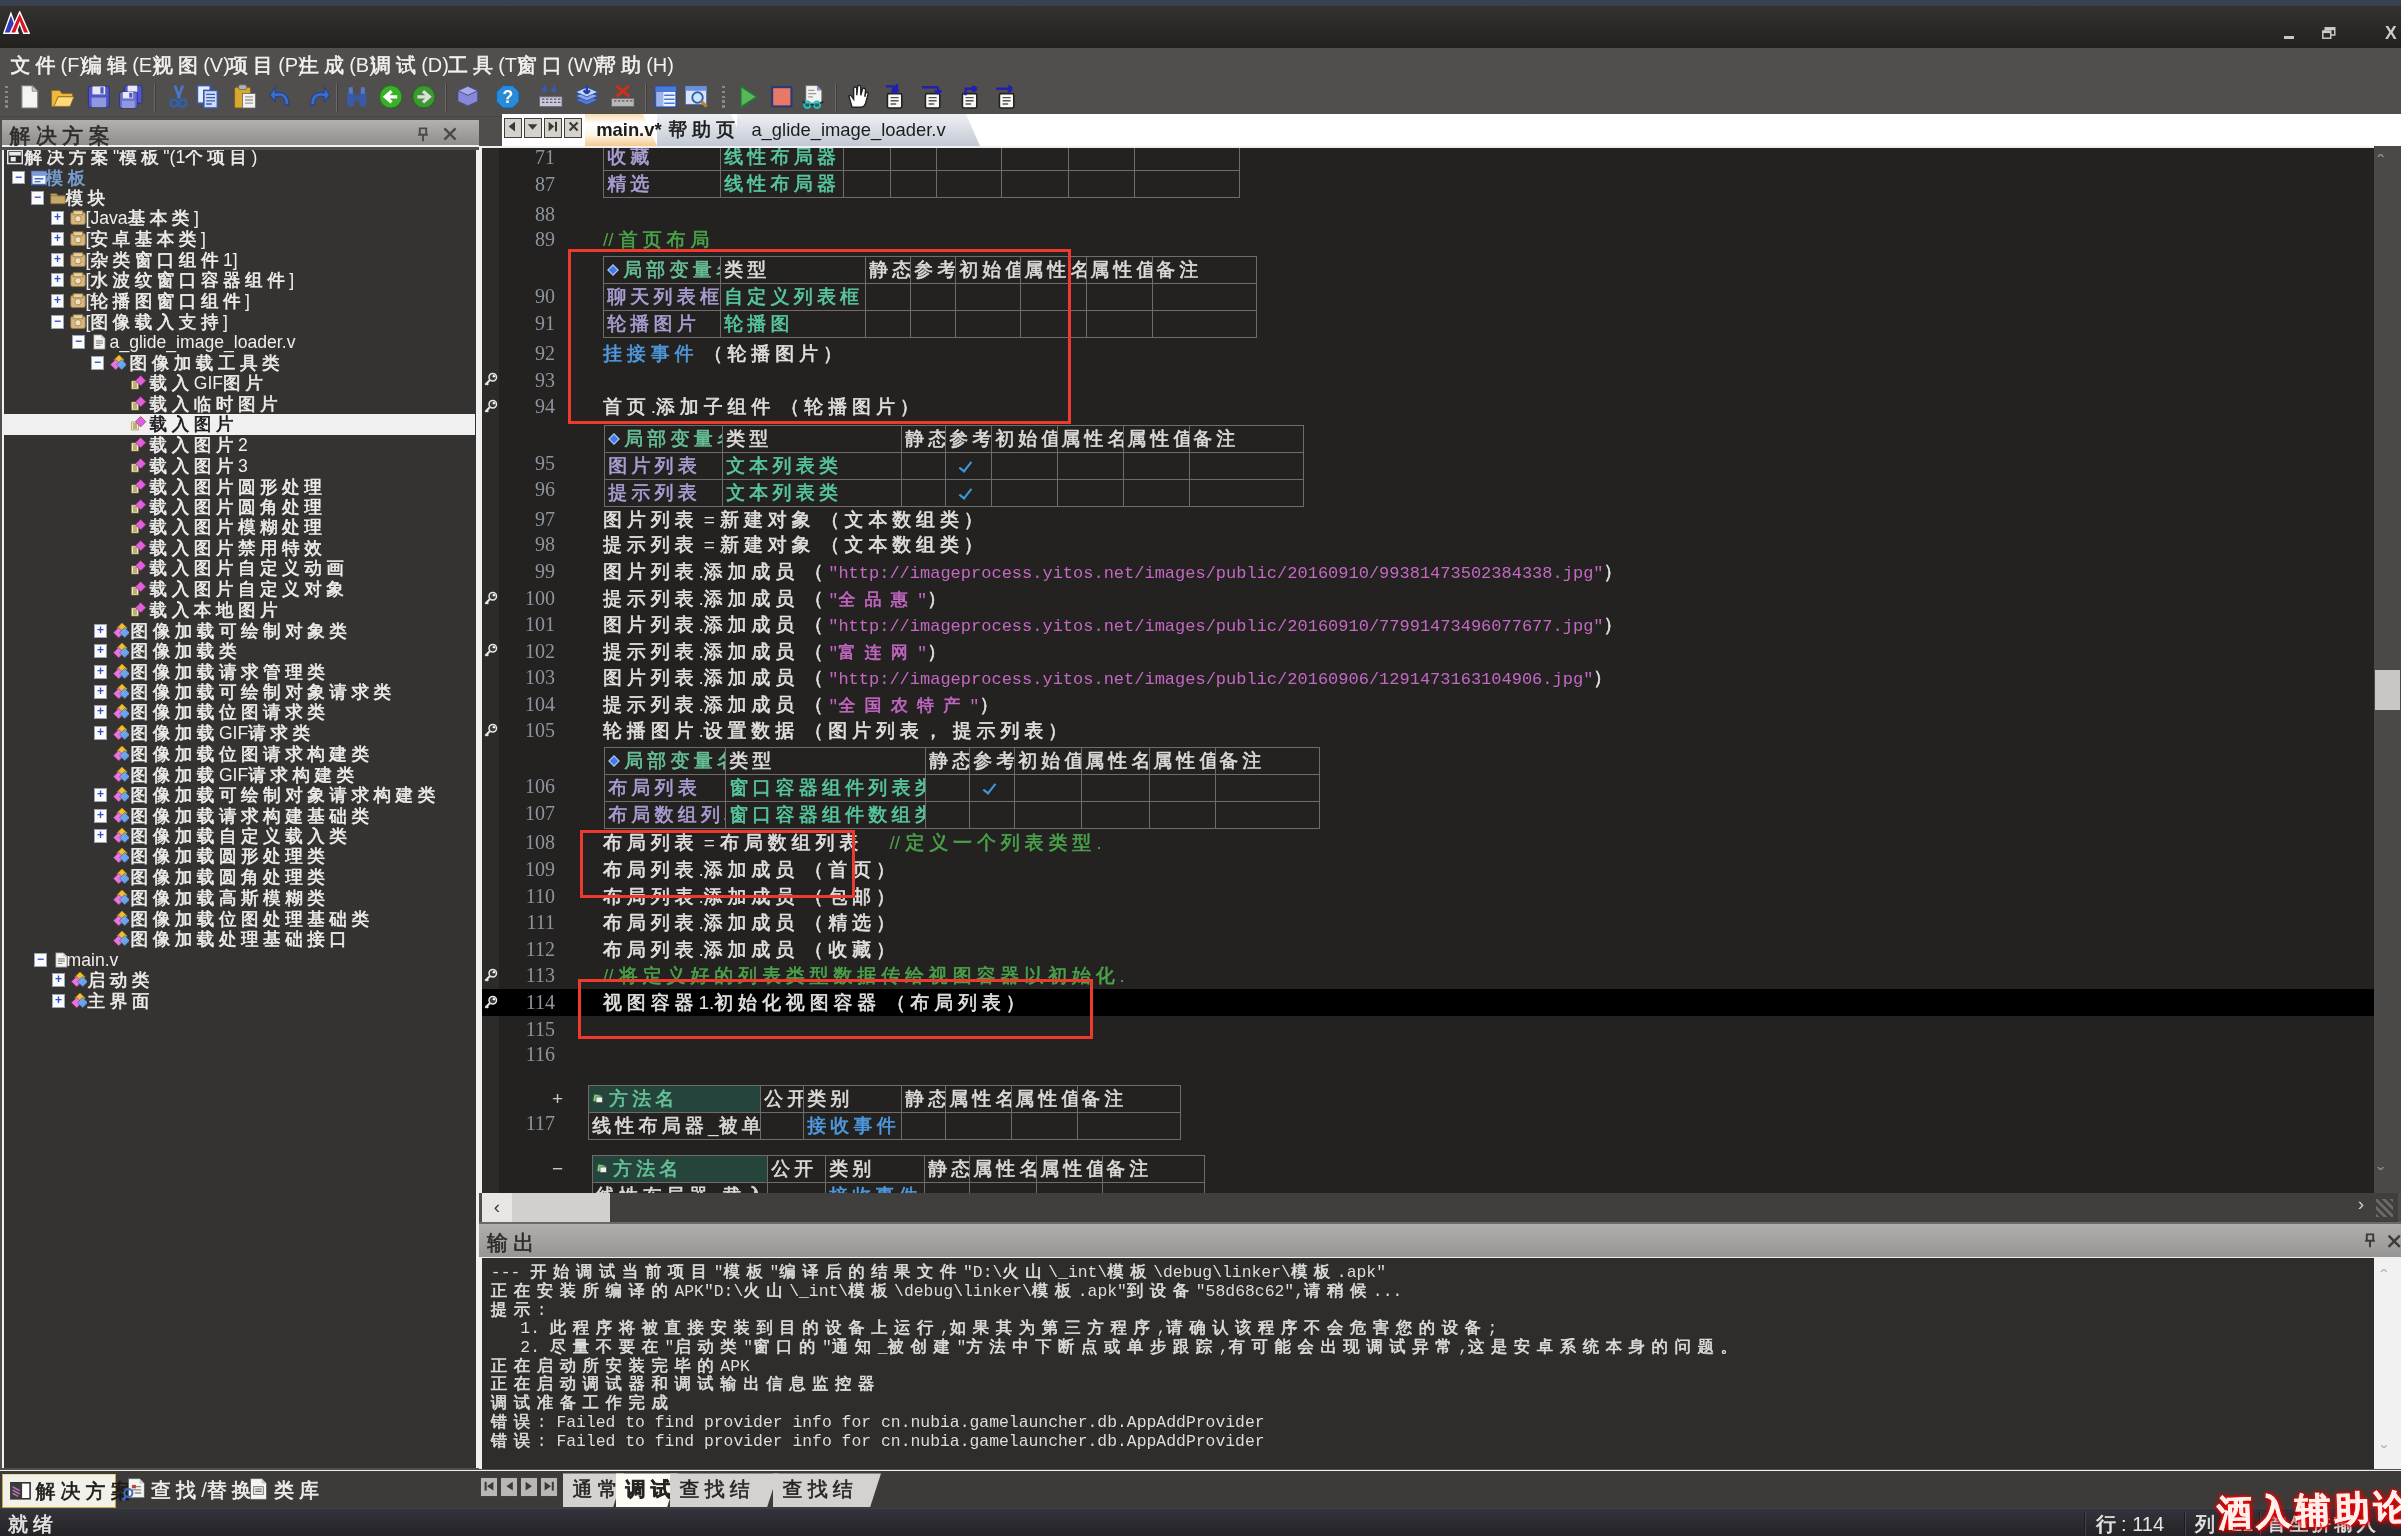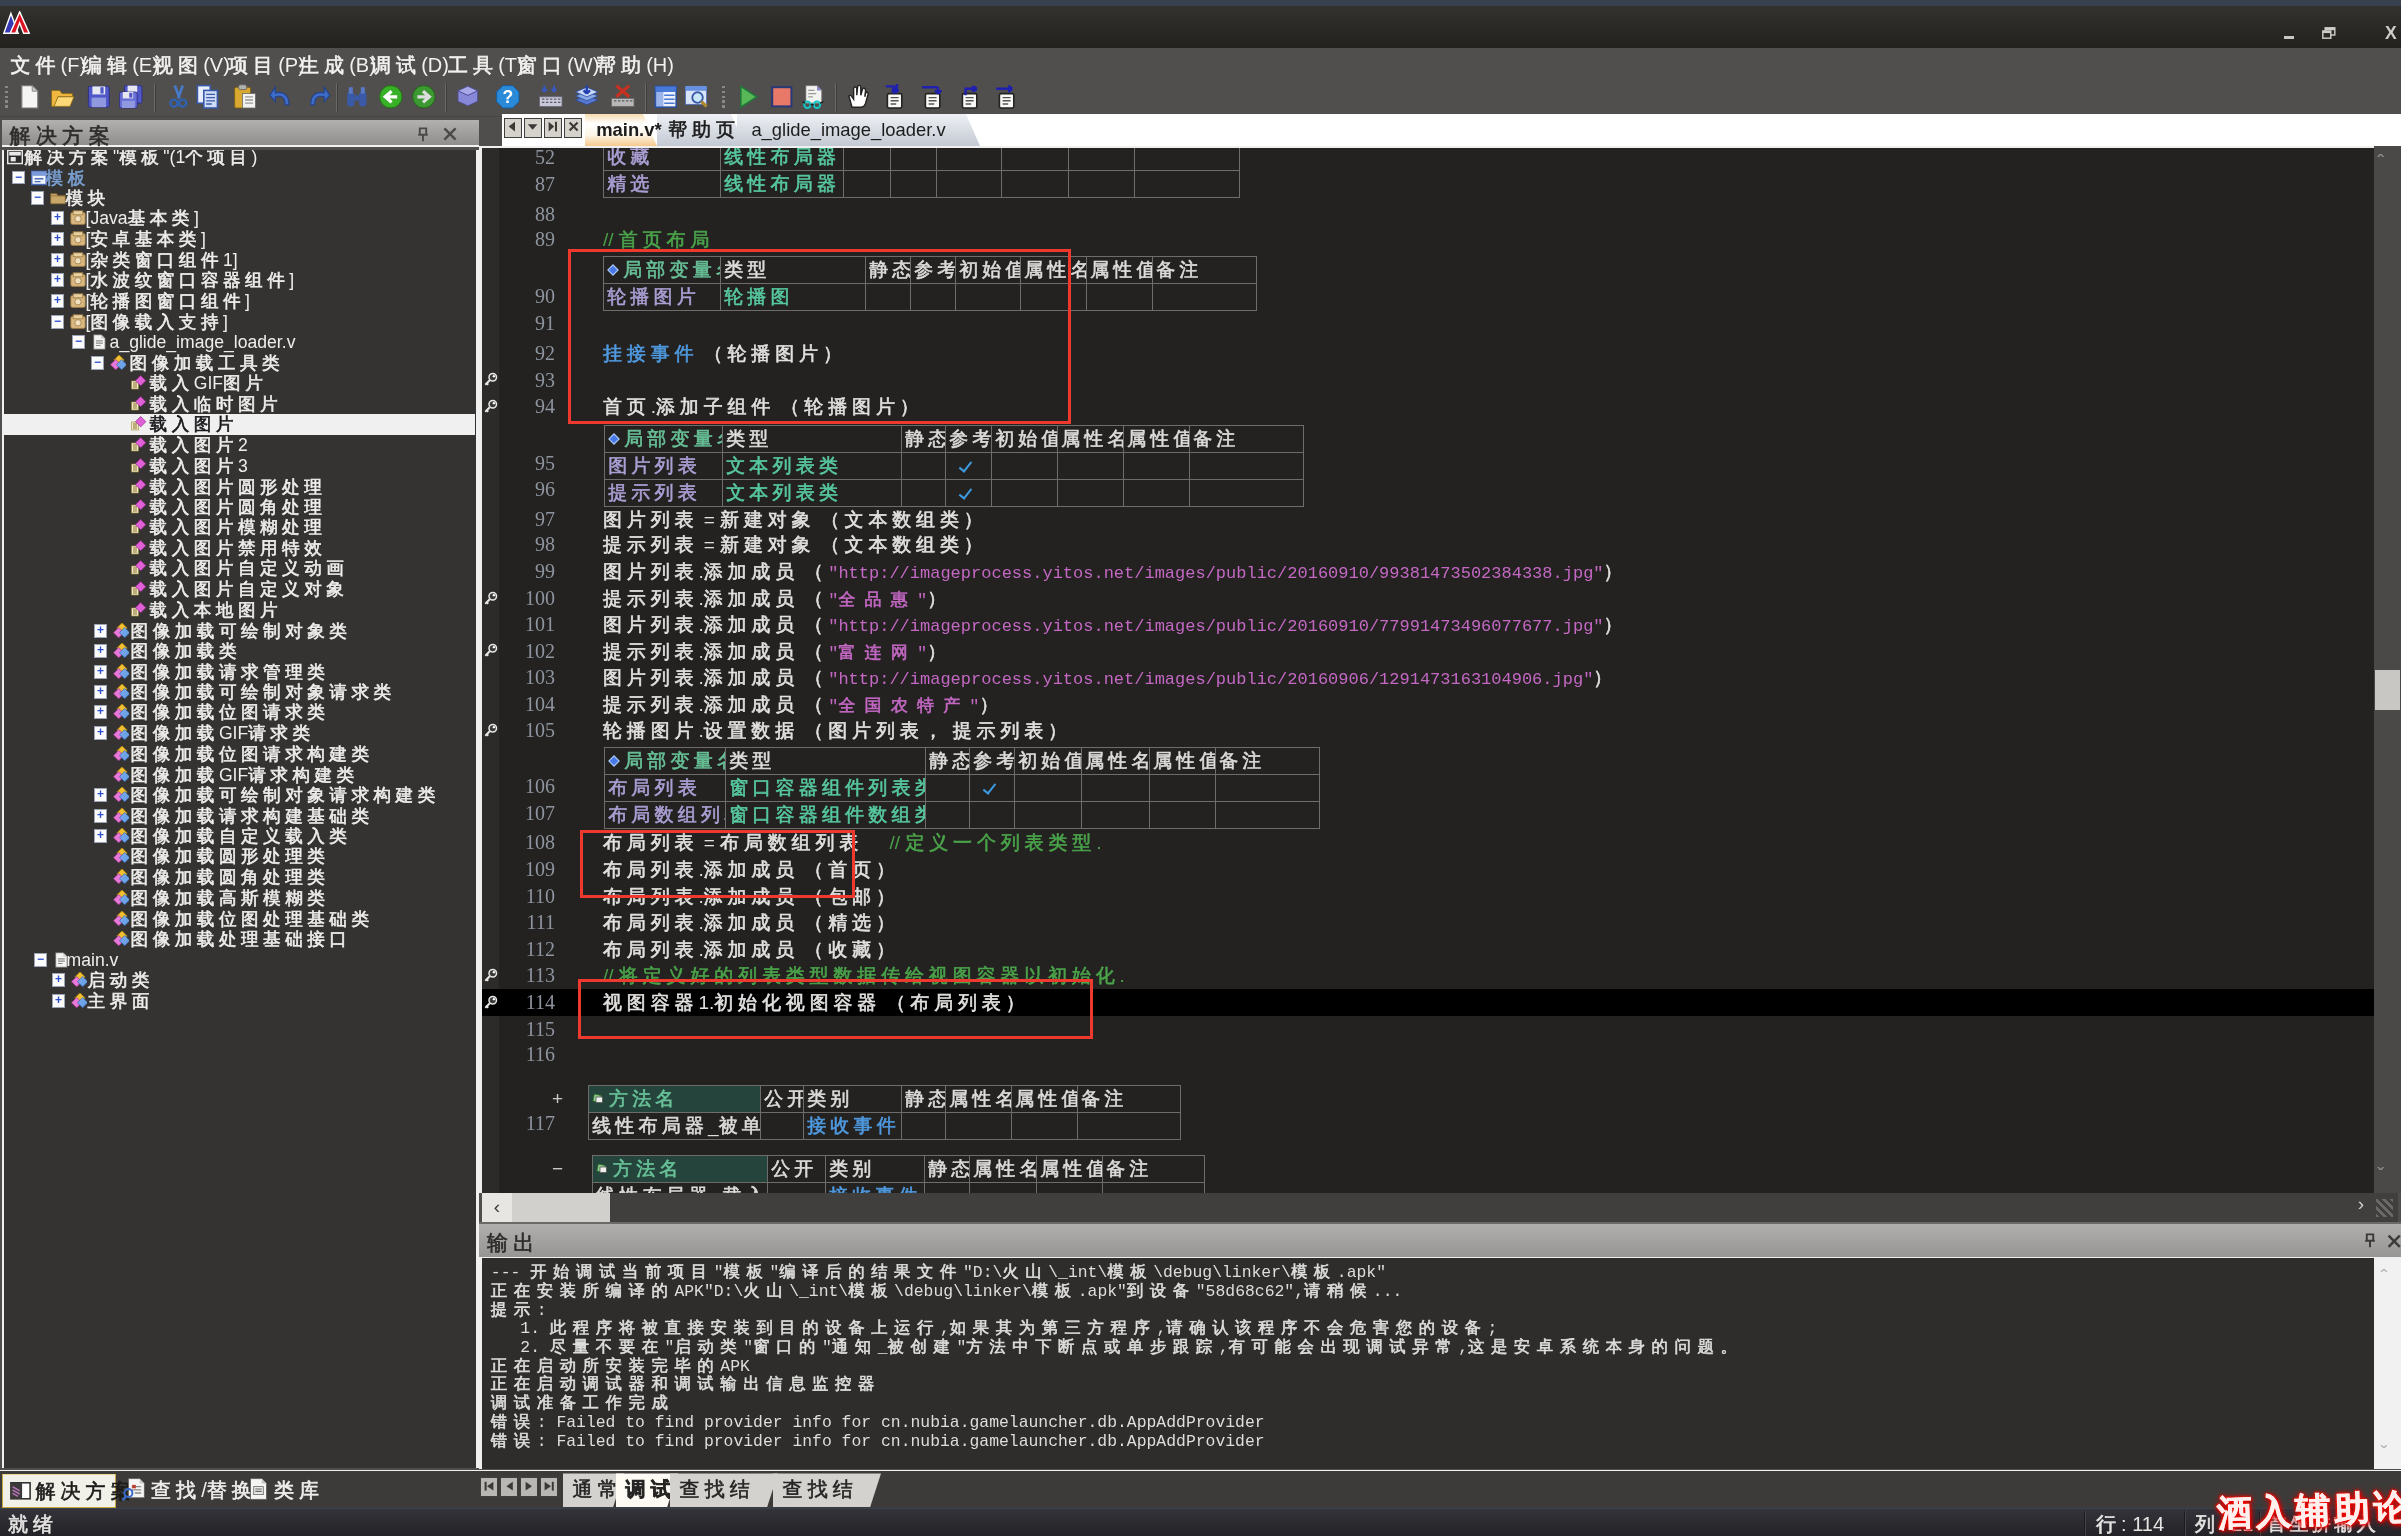--- a/index.html
+++ b/index.html
@@ -649,21 +649,21 @@
       <div class="tx" style="font-weight:normal;padding-left:11.2px"><i>帮助页</i></div>
     </div>
 <div class="etab" style="left:235px;width:243px;z-index:1;font-size:18.4px">
       <div class="bg" style="background:linear-gradient(#eef0f4,#c3c9d3);clip-path:polygon(0 0,229px 0,243px 100%,0 100%)"></div>
       <div class="tx" style="font-weight:normal;padding-left:14.4px">a_glide_image_loader.v</div>
     </div>
 </div>
 <div class="ab" id="edit" style="height:1047px">
 <div id="gutter"></div>
 <div class="hl114" style="top:841px"></div>
-<div class="lnum" style="top:-4px">52</div>
+<div class="lnum" style="top:-4px">71</div>
 <div class="lnum" style="top:23px">87</div>
 <div class="lnum" style="top:53px">88</div>
 <div class="lnum" style="top:78px">89</div>
 <div class="lnum" style="top:135px">90</div>
 <div class="lnum" style="top:162px">91</div>
 <div class="lnum" style="top:192px">92</div>
 <div class="lnum" style="top:219px">93</div>
 <div class="lnum" style="top:245px">94</div>
 <div class="lnum" style="top:302px">95</div>
 <div class="lnum" style="top:328px">96</div>
@@ -777,20 +777,30 @@
             </svg><i>局部变量名</i></td>
 <td class="" style=""><i>类型</i></td>
 <td class="" style=""><i>静态</i></td>
 <td class="" style=""><i>参考</i></td>
 <td class="" style=""><i>初始值</i></td>
 <td class="" style=""><i>属性名</i></td>
 <td class="" style=""><i>属性值</i></td>
 <td class="" style=""><i>备注</i></td>
 </tr>
 <tr style="height:27px">
+<td class="vn" style=""><i>聊天列表框</i></td>
+<td class="ty" style=""><i>自定义列表框</i></td>
+<td class="" style="">&nbsp;</td>
+<td class="" style="">&nbsp;</td>
+<td class="" style="">&nbsp;</td>
+<td class="" style="">&nbsp;</td>
+<td class="" style="">&nbsp;</td>
+<td class="" style="">&nbsp;</td>
+</tr>
+<tr style="height:27px">
 <td class="vn" style=""><i>轮播图片</i></td>
 <td class="ty" style=""><i>轮播图</i></td>
 <td class="" style="">&nbsp;</td>
 <td class="" style="">&nbsp;</td>
 <td class="" style="">&nbsp;</td>
 <td class="" style="">&nbsp;</td>
 <td class="" style="">&nbsp;</td>
 <td class="" style="">&nbsp;</td>
 </tr>
 </tbody>

